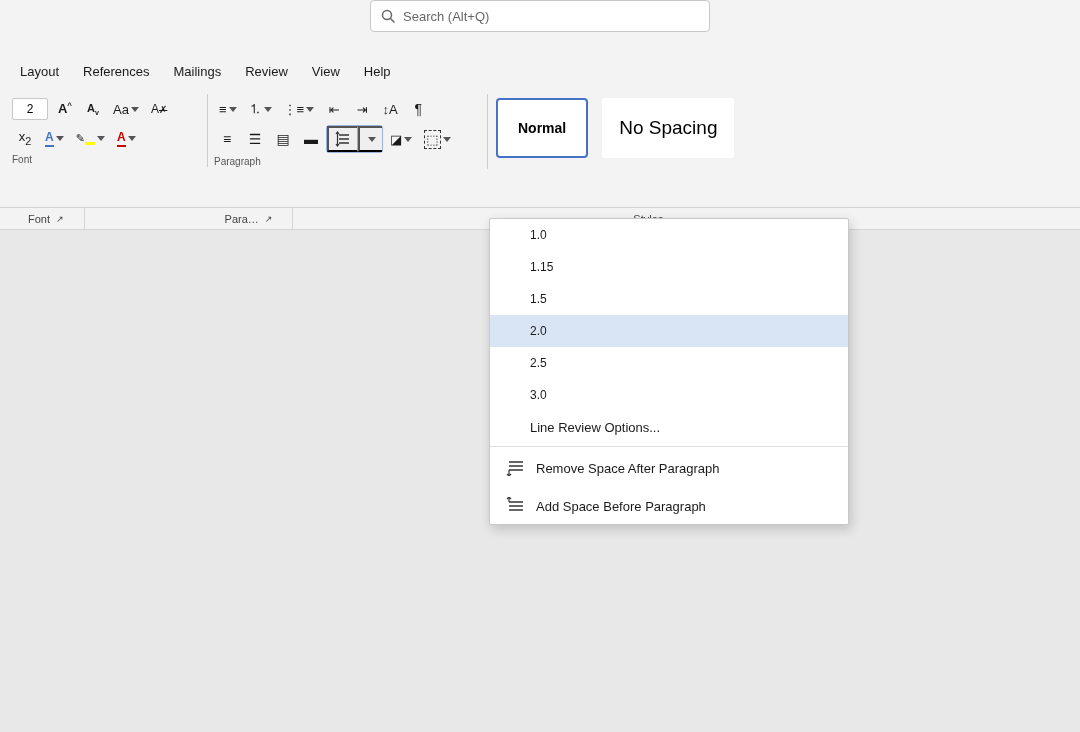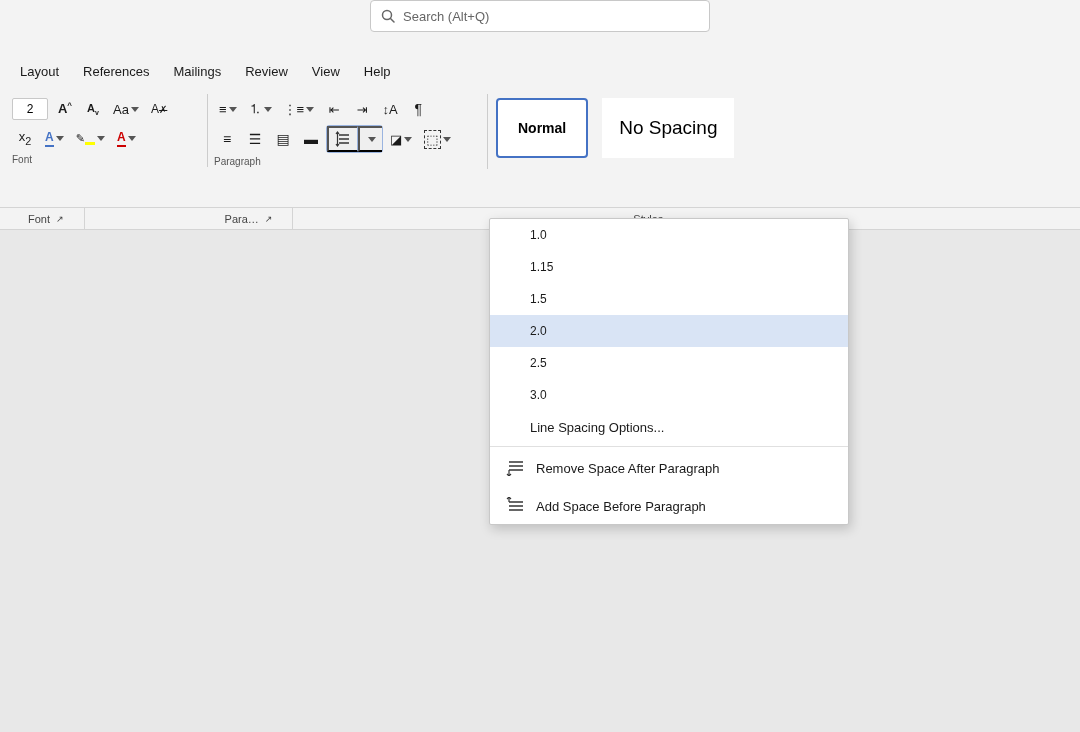--- a/index.html
+++ b/index.html
@@ -452,21 +452,21 @@
 
   <div class="dropdown-item">
     <span>2.5</span>
   </div>
 
   <div class="dropdown-item">
     <span>3.0</span>
   </div>
 
   <div class="dropdown-item" style="padding-left:40px; color:#1a1a1a; font-size:13px;">
-    <span>Line Spacing Options...</span>
+    <span>Line Review Options...</span>
   </div>
   <div class="dropdown-divider"></div>
 
   <div class="dropdown-item-with-icon">
     <span>
       <svg width="20" height="18" viewBox="0 0 20 18">
         <line x1="3" y1="4" x2="17" y2="4" stroke="#333" stroke-width="1.5"></line>
         <line x1="3" y1="8" x2="17" y2="8" stroke="#333" stroke-width="1.5"></line>
         <line x1="3" y1="12" x2="17" y2="12" stroke="#333" stroke-width="1.5"></line>
         <polyline points="1,16 3,18 5,16" fill="none" stroke="#333" stroke-width="1.2"></polyline>

